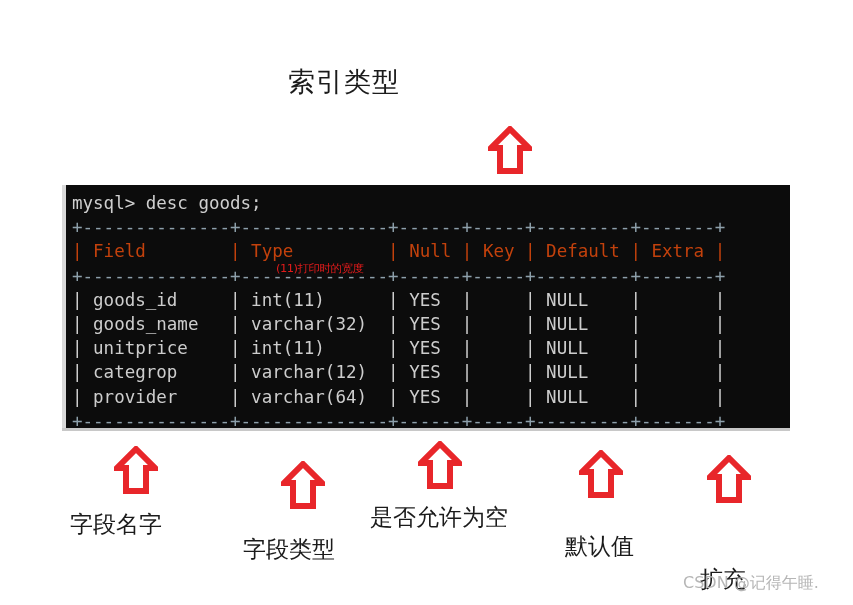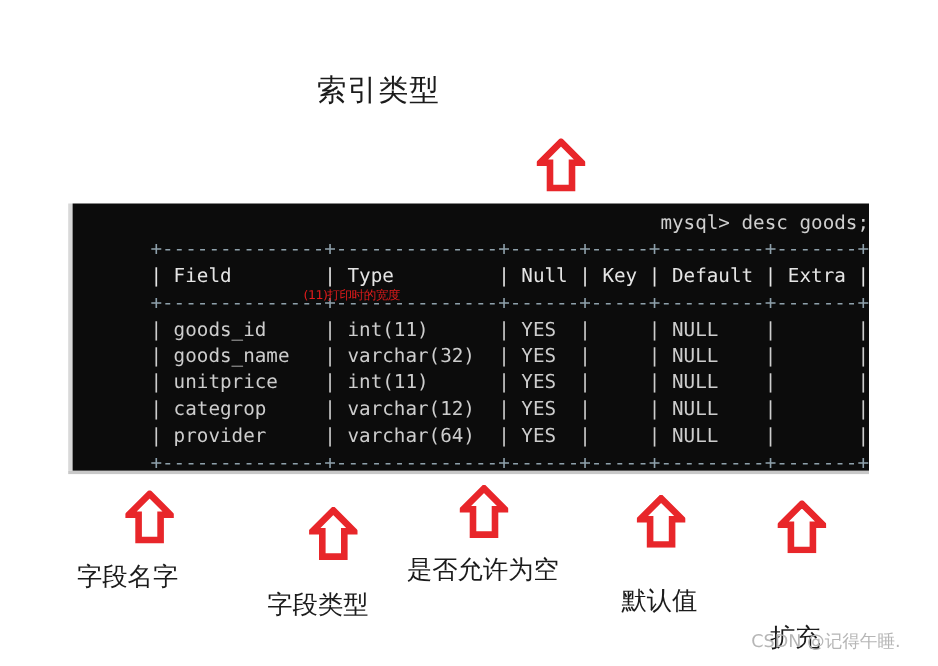--- a/index.html
+++ b/index.html
@@ -40,21 +40,20 @@
   .terminal {
     position: absolute;
     left: 66px;
     top: 185px;
     width: 724px;
     height: 243px;
     background: #0c0c0c;
     box-sizing: border-box;
     padding: 6px 0 0 0;
     overflow: hidden;
-    text-align: right;
   }
   .terminal-edge-left {
     position: absolute;
     left: 62px;
     top: 185px;
     width: 4px;
     height: 243px;
     background: #d9d9d9;
   }
   .terminal-edge-bottom {
@@ -68,21 +67,21 @@
   .term-line {
     font-family: "DejaVu Sans Mono", "Liberation Mono", monospace;
     font-size: 17.5px;
     line-height: 24.2px;
     color: #cfcfcf;
     white-space: pre;
     padding-left: 6px;
     letter-spacing: 0px;
   }
   .term-line.sep { color: #8ea0ab; }
-  .term-line.hdr { color: #e5e5e5; }
+  .term-line.hdr { color: #c2410c; }
   .term-line.row { color: #cdcdcd; }
 
   
   .red-note {
     position: absolute;
     left: 276px;
     top: 261px;
     font-size: 11.5px;
     color: #e01b1b;
     font-family: "DejaVu Sans", "Liberation Sans", sans-serif;

